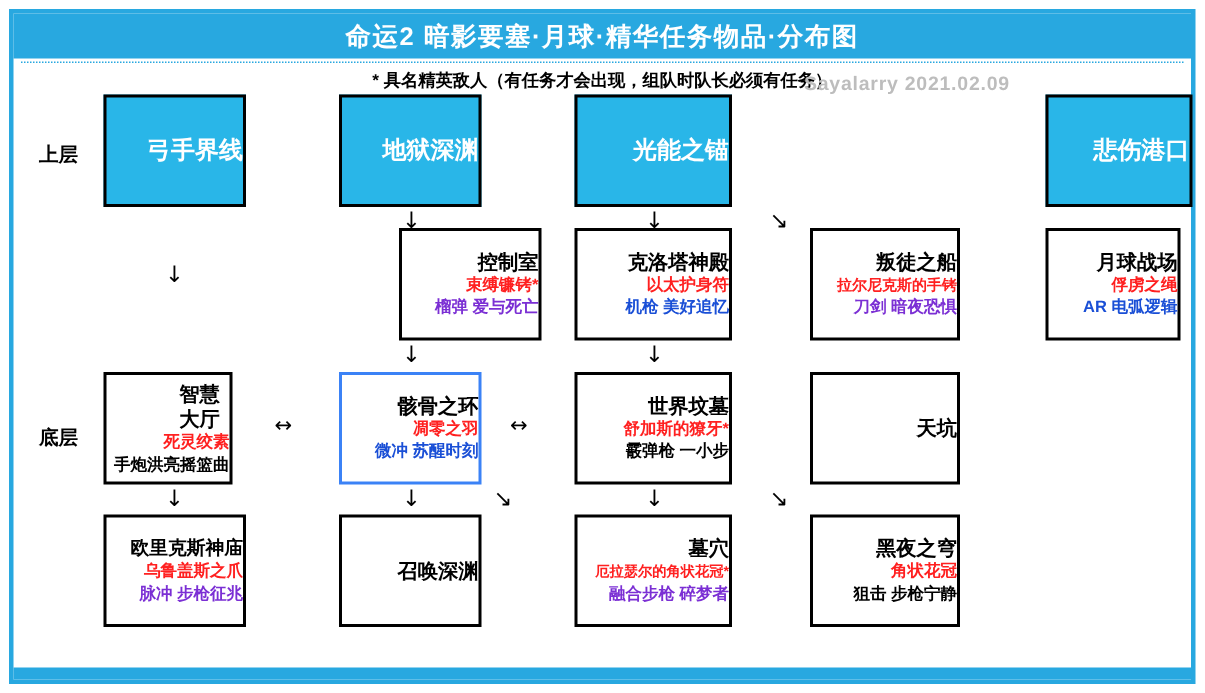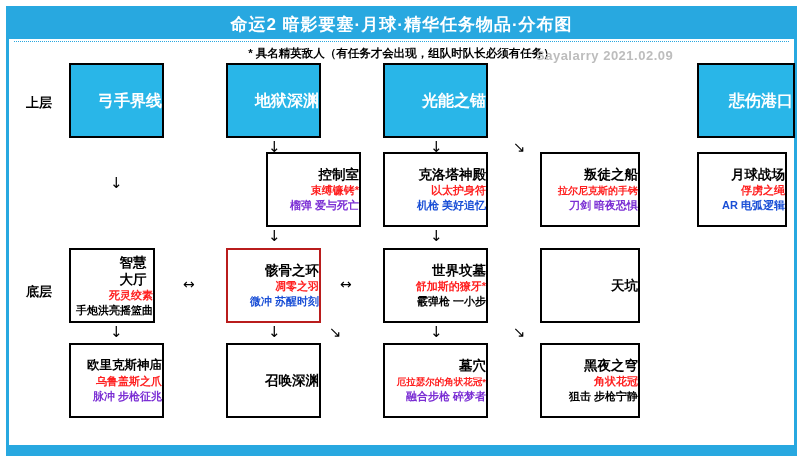--- a/index.html
+++ b/index.html
@@ -11,21 +11,21 @@
   .dotted{position:absolute;left:14px;top:41px;width:775px;border-top:1px dotted #28a8e0;}
   .note{position:absolute;top:46px;left:0;width:803px;text-align:center;font-size:11.5px;font-weight:bold;color:#000;}
   .watermark{position:absolute;left:536px;top:48px;font-size:13px;color:#bdbdbd;font-weight:bold;letter-spacing:.5px;}
   .sidelabel{position:absolute;font-size:13px;font-weight:bold;color:#000;}
   .box{position:absolute;box-sizing:border-box;border:2px solid #000;background:#fff;
       display:flex;flex-direction:column;align-items:flex-end;justify-content:center;text-align:center;}
   .box .t{font-size:13.5px;font-weight:bold;color:#000;line-height:17px;}
   .box .l{font-size:11px;line-height:15px;font-weight:bold;white-space:nowrap;}
   .cyan{background:#29b6e8;border:2px solid #000;}
   .cyan .t{color:#fff;font-size:16px;}
-  .redbox{border:2px solid #b91c1c;}
+  .redbox{border:2px solid #3b82f6;}
   .red{color:#ff2020;}
   .blue{color:#1a4fd6;}
   .purple{color:#7b2fd4;}
   .black{color:#000;}
   .arrow{position:absolute;color:#000;font-size:15px;line-height:15px;font-family:"DejaVu Sans",sans-serif;}
   .bottombar{position:absolute;left:9px;bottom:9px;width:785px;height:8px;background:#28a8e0;}
 </style>
 </head>
 <body>
 

